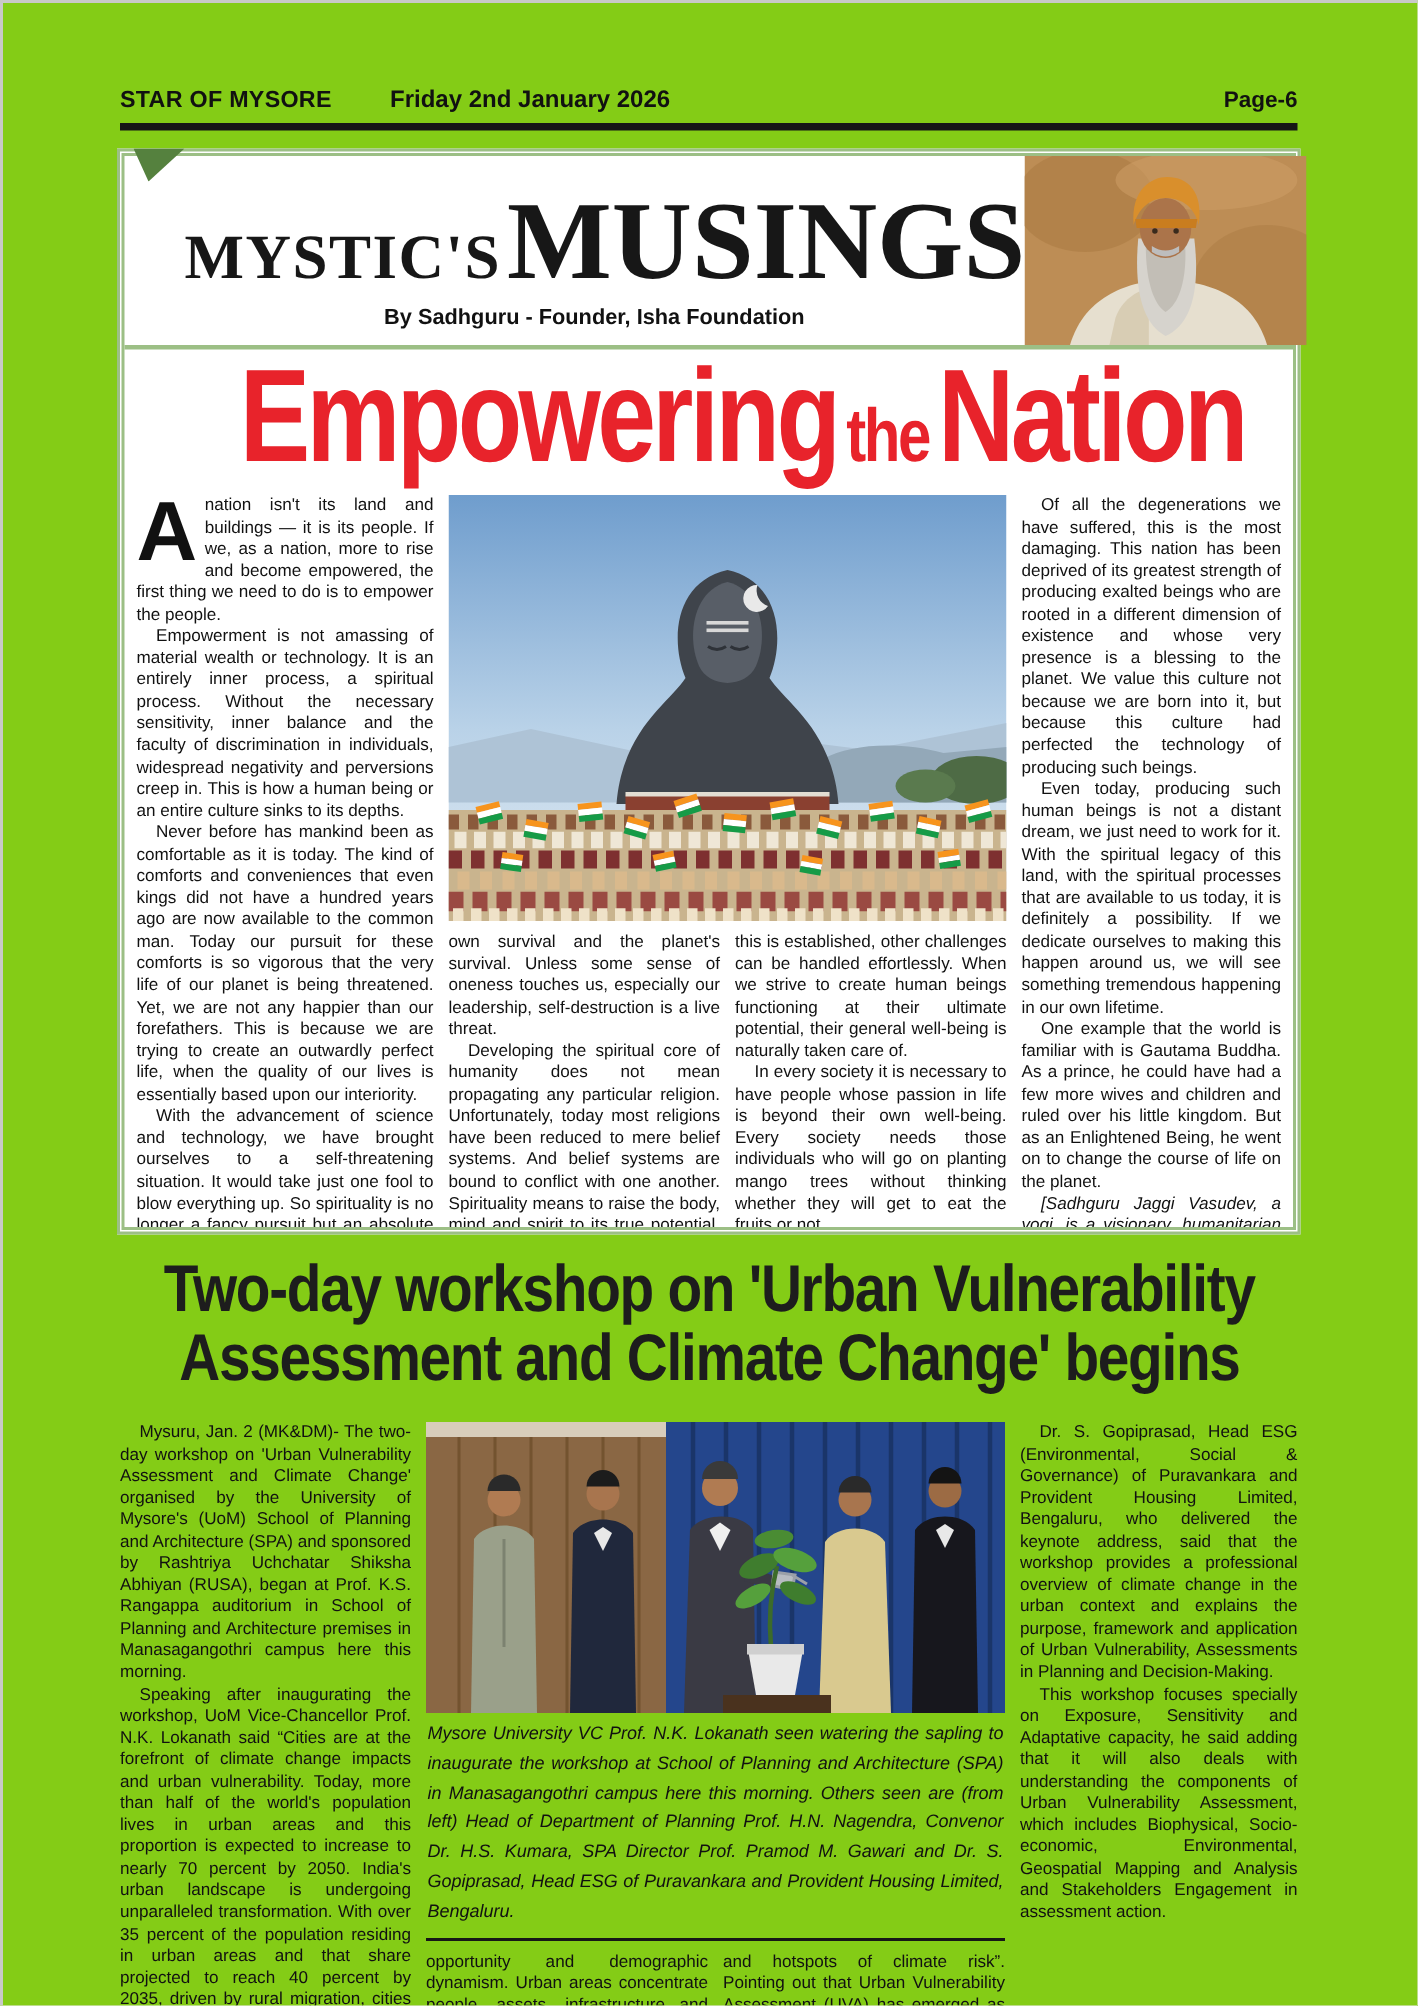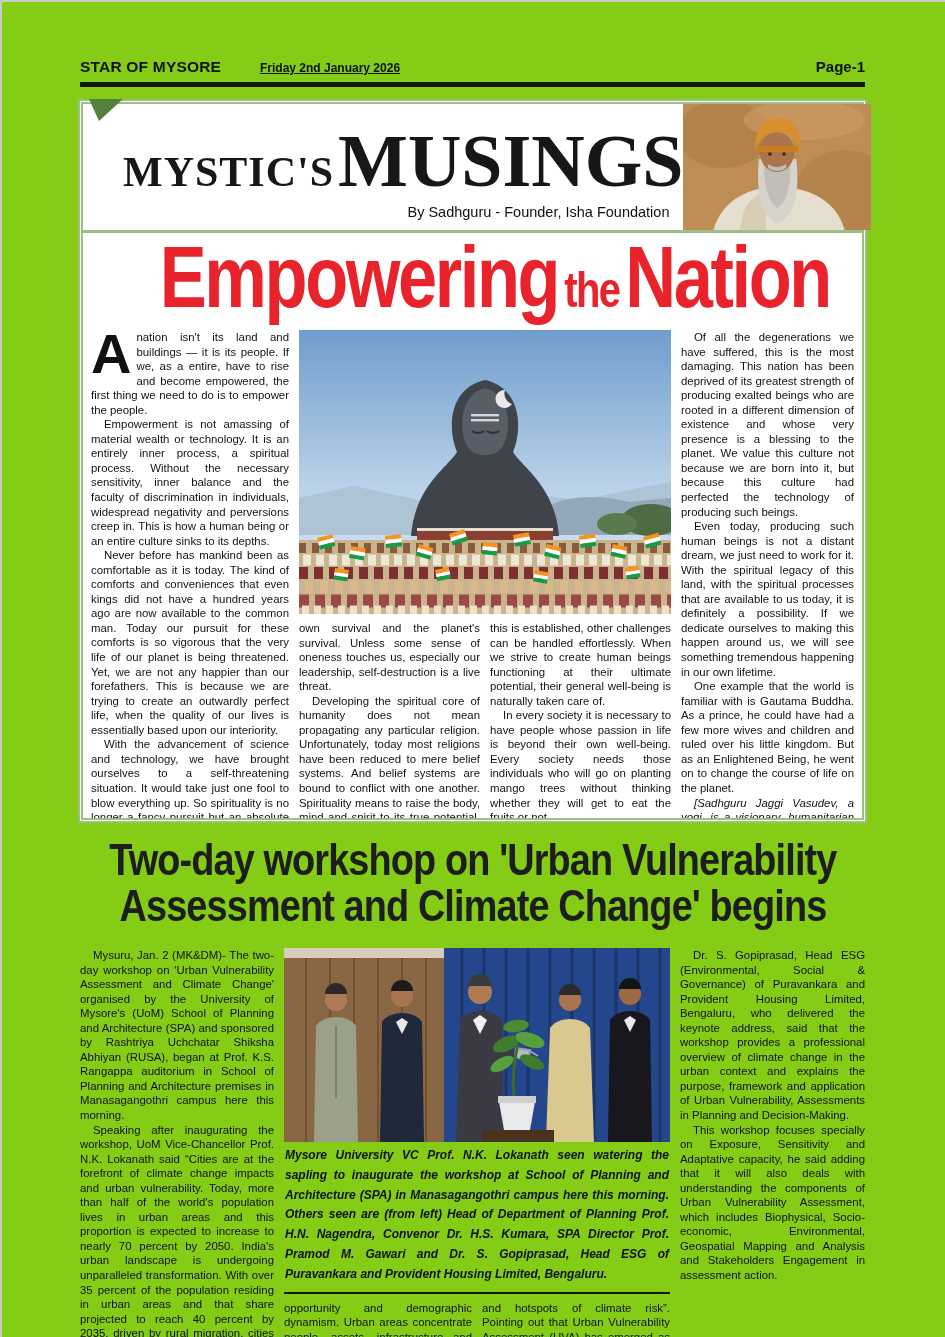--- a/index.html
+++ b/index.html
@@ -3,32 +3,32 @@
 <meta charset="utf-8">
 <style>
   html,body{margin:0;padding:0;background:#e9e9e7;}
   .sheet{position:relative;width:945px;height:1337px;background:#84cc16;margin:0 auto;
          font-family:"Liberation Sans",sans-serif;color:#111;overflow:hidden;
          box-shadow:2px 2px 0 #c9c9c7 inset;}
   
   .pg-header{display:flex;align-items:baseline;margin:58px 80px 0;padding-bottom:6px;
              border-bottom:5px solid #161616;font-weight:bold;}
   .pg-pub{font-size:15.5px;width:180px;letter-spacing:.2px;}
-  .pg-date{font-size:12px;flex:1;text-decoration:underline;}
+  .pg-date{font-size:16px;flex:1;}
   .pg-num{font-size:15px;text-align:right;}
   
   .musings-box{position:relative;margin:12px 78px 0;border:5px double #9cbf85;background:#fff;}
   .corner-flag{position:absolute;top:-5px;left:6px;width:34px;height:22px;}
   .masthead{display:flex;border-bottom:3px solid #9cbf85;height:126px;}
   .mast-left{flex:1;padding-top:20px;margin-left:40px;}
   .mast-title{text-align:center;font-family:"Liberation Serif",serif;font-weight:bold;color:#171717;
               white-space:nowrap;line-height:1;}
   .mast-title .t-small{font-size:42px;letter-spacing:1px;}
   .mast-title .t-big{font-size:74px;letter-spacing:0;}
-  .byline{text-align:right;padding-right:14px;margin-top:6px;font-weight:normal;font-size:14.5px;}
+  .byline{text-align:center;padding-right:14px;margin-top:6px;font-weight:bold;font-size:14.5px;}
   .portrait{width:188px;height:126px;flex:0 0 188px;}
   .portrait svg{display:block;width:100%;height:100%;}
   
   .headline1{height:88px;display:flex;align-items:flex-end;justify-content:center;overflow:visible;padding-left:45px;}
   .headline1 .scale{display:inline-block;white-space:nowrap;transform:scaleX(.80);transform-origin:center;
                     color:#e8232b;font-weight:bold;letter-spacing:-3px;line-height:1;}
   .headline1 .big{font-size:88px;}
   .headline1 .small{font-size:50px;letter-spacing:-2px;margin:0 6px;}
   
   .cols{display:flex;gap:10px;}
@@ -49,32 +49,32 @@
   .headline2{margin:14px 80px 0;display:flex;flex-direction:column;align-items:center;color:#1d1d1d;}
   .headline2 .line{display:inline-block;white-space:nowrap;font-weight:bold;font-size:44px;line-height:46px;
                    transform:scaleX(.86);transform-origin:center;letter-spacing:-1px;}
   
   .a2-body{margin:19px 80px 0;height:402px;overflow:hidden;}
   .a2c1{width:194px;flex:0 0 194px;}
   .a2c2{width:386px;flex:0 0 386px;}
   .a2c3{flex:1;}
   .photo2{width:386px;height:194px;}
   .photo2 svg{display:block;width:100%;height:100%;}
-  .caption{font-weight:bold;font-style:italic;font-size:12px;line-height:19.8px;text-align:justify;
+  .caption{font-weight:normal;font-style:italic;font-size:12px;line-height:19.8px;text-align:justify;
            padding:4px 1px 7px;border-bottom:2.5px solid #161616;}
 </style>
 </head>
 <body>
 
 <div class="sheet">
 
   <div class="pg-header">
     <div class="pg-pub">STAR OF MYSORE</div>
     <div class="pg-date">Friday 2nd January 2026</div>
-    <div class="pg-num">Page-1</div>
+    <div class="pg-num">Page-6</div>
   </div>
 
   <div class="musings-box">
     <svg class="corner-flag" viewBox="0 0 34 22">
       <polygon points="0,0 34,0 10,22" fill="#55813e"></polygon>
     </svg>
 
     <div class="masthead">
       <div class="mast-left">
         <div class="mast-title">
@@ -106,21 +106,21 @@
     <div class="headline1">
       <span class="scale">
         <span class="big">Empowering</span>
         <span class="small">the</span>
         <span class="big">Nation</span>
       </span>
     </div>
 
     <div class="cols a1-body bodytext">
       <div class="a1c1">
-        <p><span class="dropcap">A</span><span>nation isn't its land and buildings — it is its people. If we, as a entire, have to rise and become empowered, the first thing we need to do is to empower the people.</span></p>
+        <p><span class="dropcap">A</span><span>nation isn't its land and buildings — it is its people. If we, as a nation, more to rise and become empowered, the first thing we need to do is to empower the people.</span></p>
         <p class="ind">Empowerment is not amassing of material wealth or technology. It is an entirely inner process, a spiritual process. Without the necessary sensitivity, inner balance and the faculty of discrimination in individuals, widespread negativity and perversions creep in. This is how a human being or an entire culture sinks to its depths.</p>
         <p class="ind">Never before has mankind been as comfortable as it is today. The kind of comforts and conveniences that even kings did not have a hundred years ago are now available to the common man. Today our pursuit for these comforts is so vigorous that the very life of our planet is being threatened. Yet, we are not any happier than our forefathers. This is because we are trying to create an outwardly perfect life, when the quality of our lives is essentially based upon our interiority.</p>
         <p class="ind">With the advancement of science and technology, we have brought ourselves to a self-threatening situation. It would take just one fool to blow everything up. So spirituality is no longer a fancy pursuit but an absolute necessity for our</p>
       </div>
 
       <div class="a1c2">
         <div class="photo1">
           <svg viewBox="0 0 372 284" preserveAspectRatio="none">
             <defs>
               <linearGradient id="sky" x1="0" y1="0" x2="0" y2="1">

